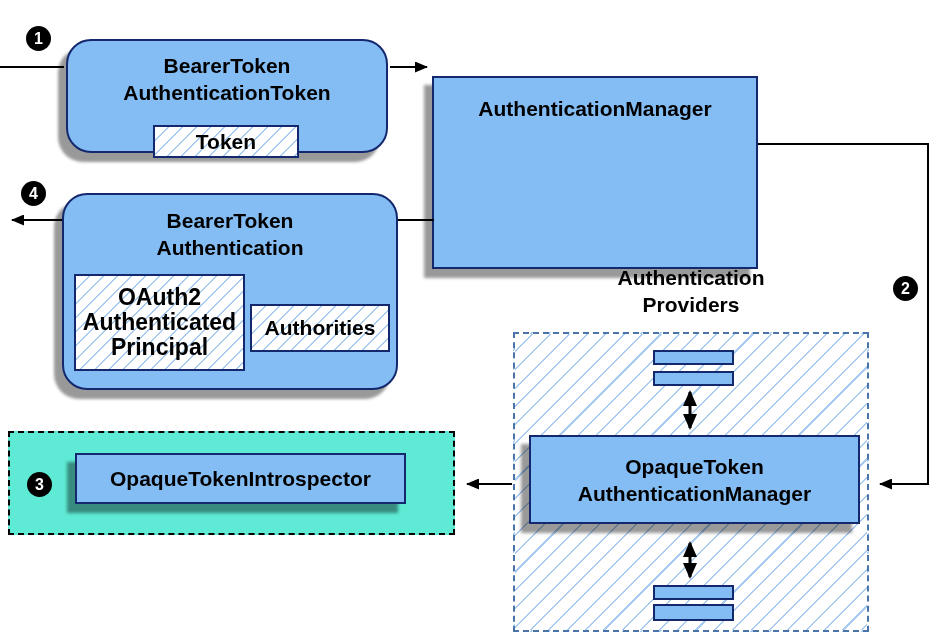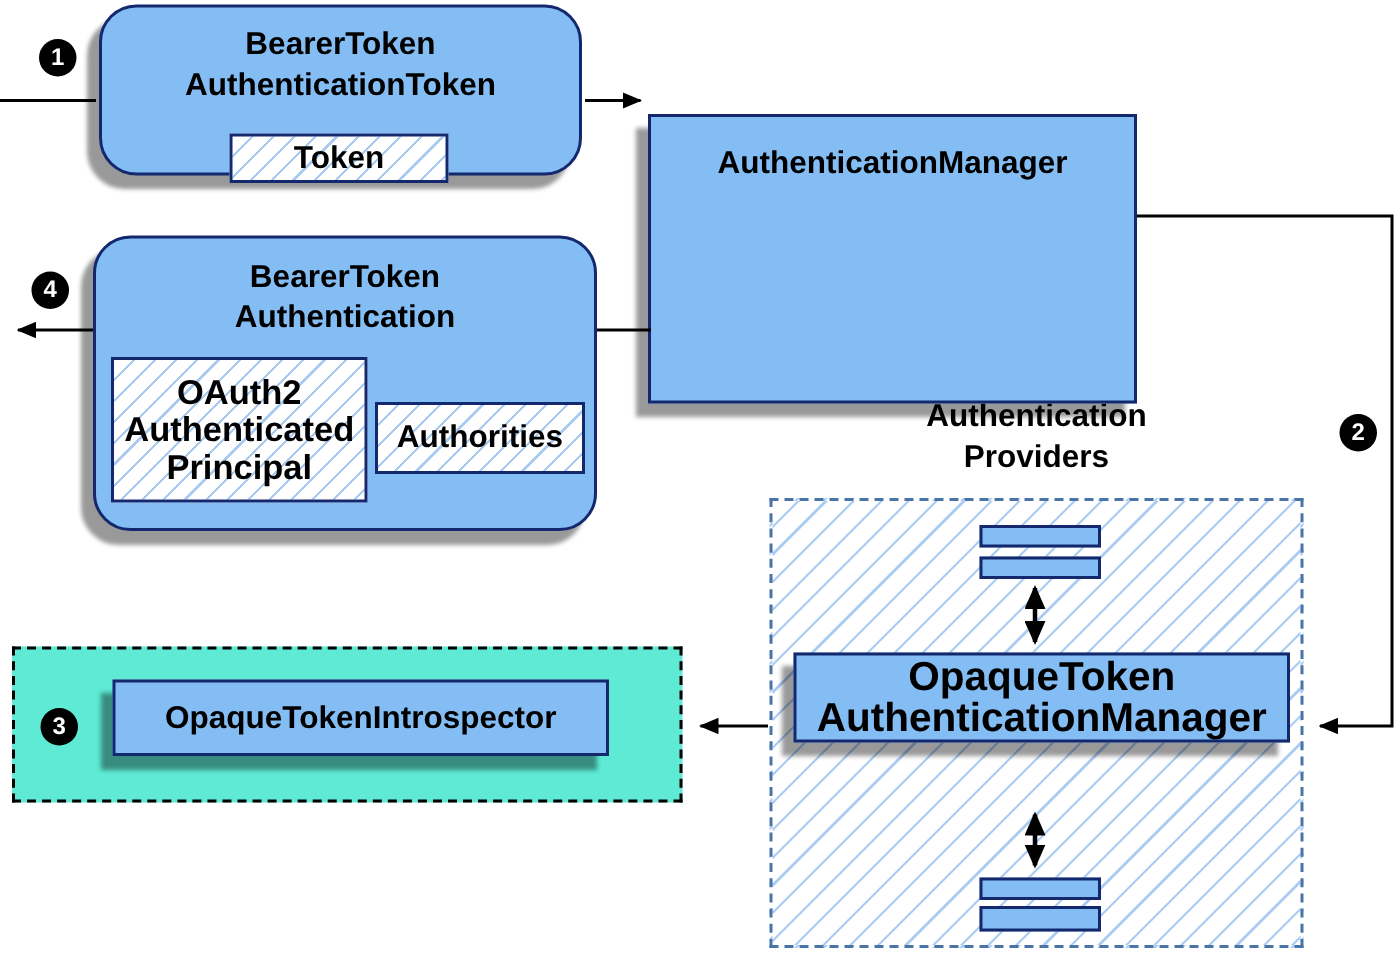--- a/index.html
+++ b/index.html
@@ -14,21 +14,21 @@
     font-weight: bold;
     color: #000;
   }
   .abs { position: absolute; }
   .blue {
     background: #84BDF4;
     border: 2px solid #14286E;
     box-shadow: -8px 9px 3px rgba(0,0,0,0.40);
     z-index: 2;
   }
-  .rounded { border-radius: 25px; }
+  .rounded { border-radius: 25px; margin-top: 36px; }
   .hatchbox {
     background-image: repeating-linear-gradient(135deg,
       rgba(255,255,255,0) 0px, rgba(255,255,255,0) 8.5px,
       #A9CBF2 8.5px, #A9CBF2 10px);
     background-color: #fff;
     border: 2px solid #14286E;
     display: flex; align-items: center; justify-content: center;
     text-align: center;
     z-index: 3;
   }
@@ -115,21 +115,21 @@
 
   <div class="abs title" style="left:513px; top:264px; width:356px;">
     <div>Authentication</div>
     <div>Providers</div>
   </div>
 
   <div class="abs dashed-blue" style="left:513px; top:332px; width:356px; height:300px;">
     <div class="abs bar" style="left:138px; top:16px; width:81px; height:15px;"></div>
     <div class="abs bar" style="left:138px; top:37px; width:81px; height:15px;"></div>
 
-    <div class="abs blue center-flex" style="left:14px; top:101px; width:331px; height:60px; font-size:27px; line-height:27px;">
+    <div class="abs blue center-flex" style="left:14px; top:101px; width:331px; height:89px; font-size:21px; line-height:27px;">
       <div>OpaqueToken</div>
       <div>AuthenticationManager</div>
     </div>
 
     <div class="abs bar" style="left:138px; top:251px; width:81px; height:15px;"></div>
     <div class="abs bar" style="left:138px; top:270px; width:81px; height:17px;"></div>
   </div>
 
   <div class="abs dashed-black" style="left:8px; top:431px; width:447px; height:104px;">
     <div class="abs blue center-flex label" style="left:65px; top:20px; width:331px; height:51px;">

